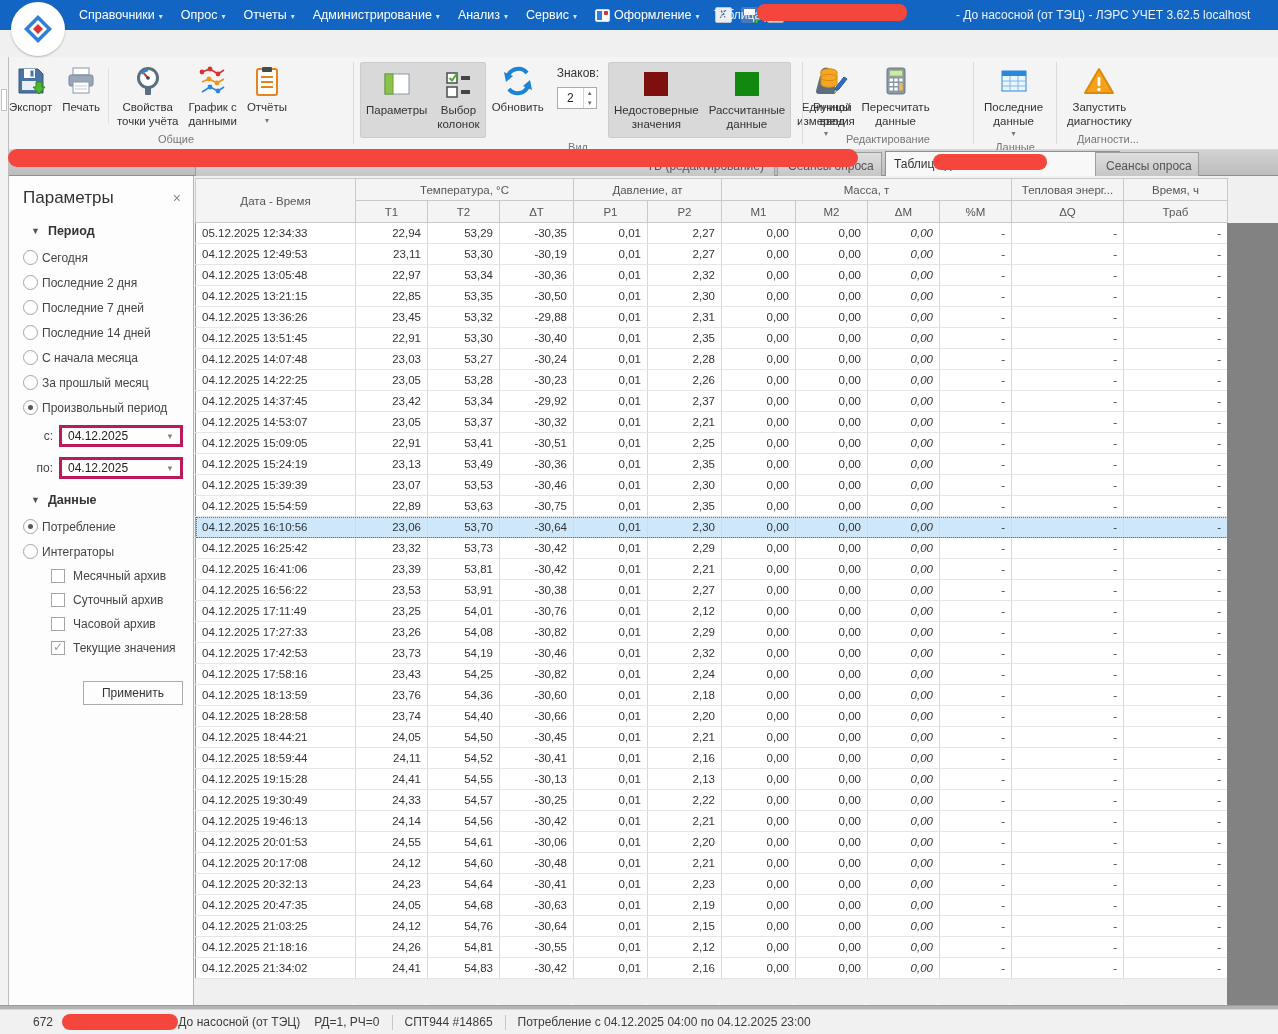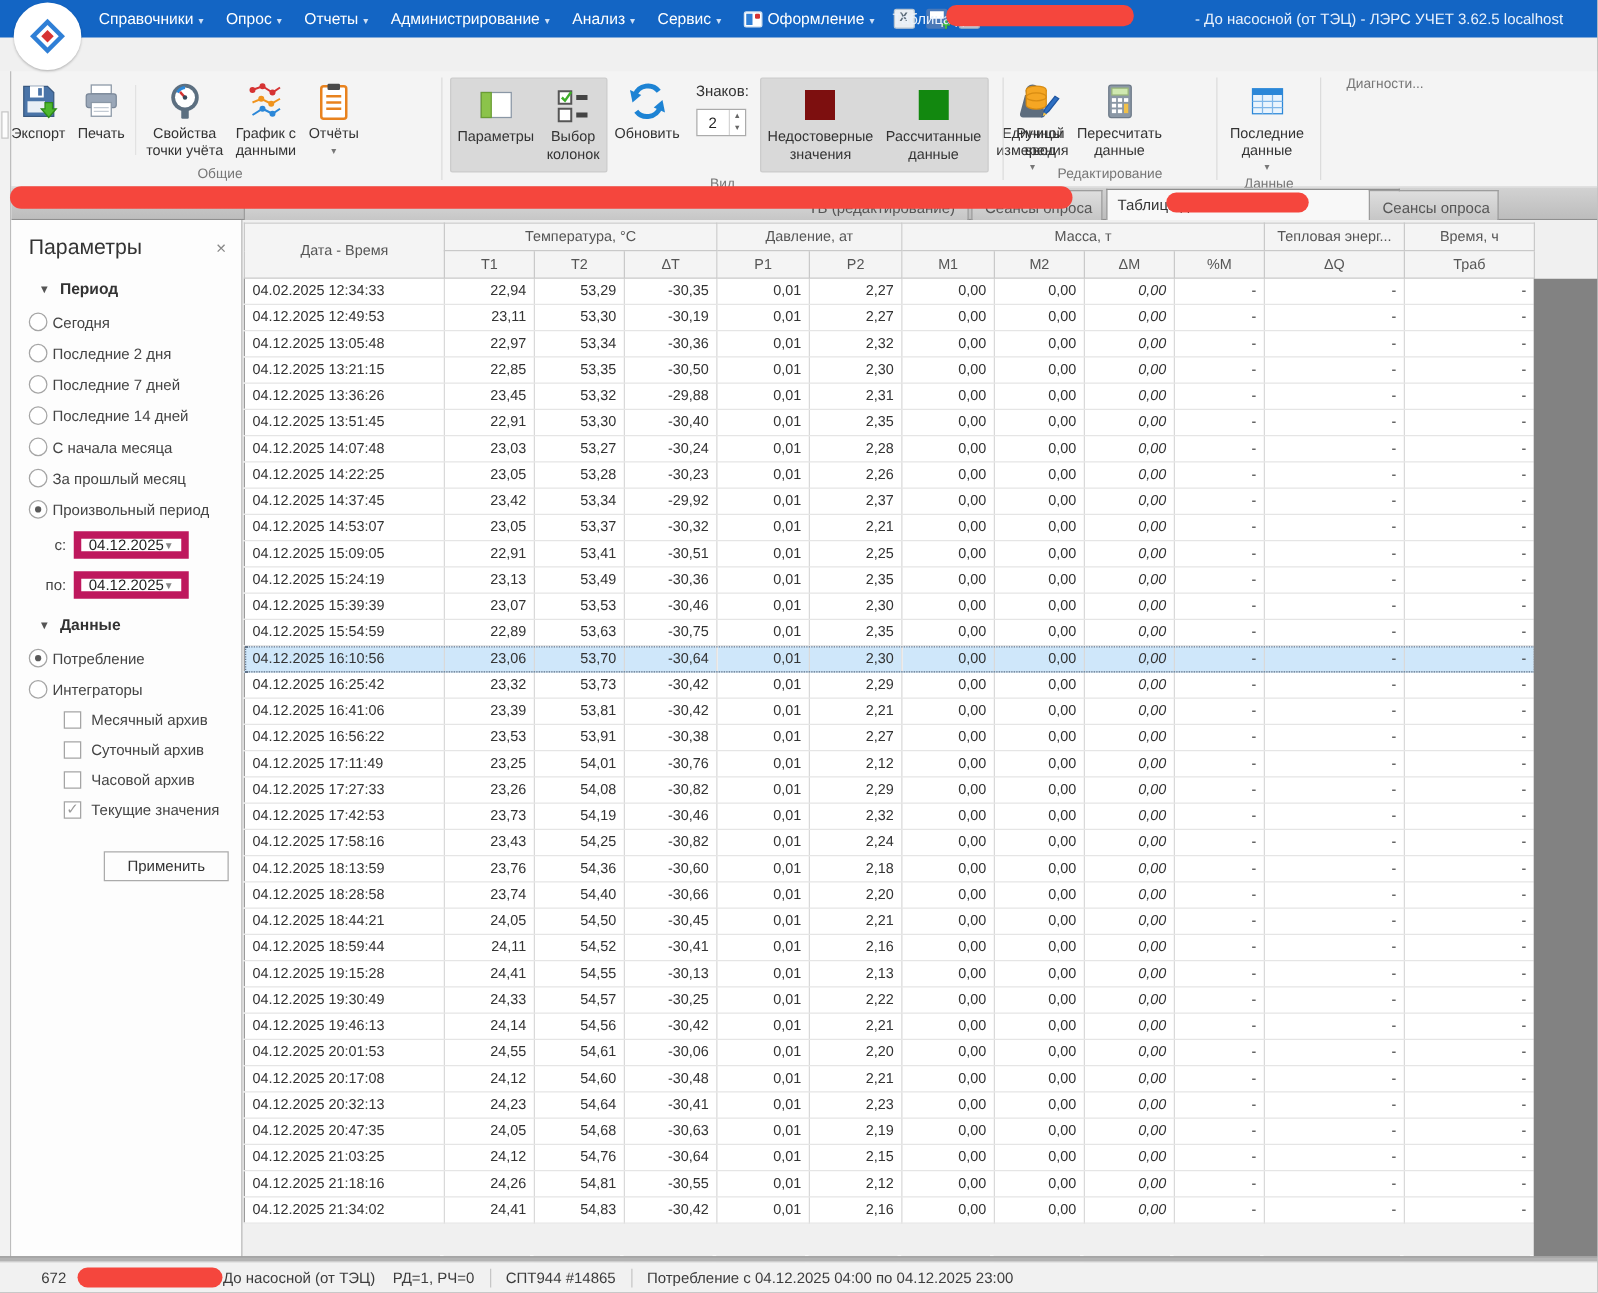--- a/index.html
+++ b/index.html
@@ -75,21 +75,21 @@
   .section-head .sarr { font-size:9px; color:#555; }
   .radio-row { display:flex; align-items:flex-end; gap:4px; margin:0 0 10px 0; cursor:default; }
   .radio { width:15px; height:15px; border:1px solid #a5a5a5; border-radius:50%; background:#fff; position:relative; flex:none; }
   .radio.checked:after { content:""; position:absolute; left:4px; top:4px; width:5px; height:5px; border-radius:50%; background:#5a5a5a; }
   .radio-label { font-size:12px; color:#444; white-space:nowrap; }
   .check-row { display:flex; align-items:center; gap:8px; margin:0 0 10px 28px; cursor:default; }
   .checkbox { width:14px; height:14px; border:1px solid #a5a5a5; background:#fff; position:relative; flex:none; }
   .checkbox.checked:after { content:"✓"; position:absolute; left:1px; top:-2px; font-size:12px; color:#9a9a9a; }
   .date-row { display:flex; align-items:center; margin:0 0 10px 0; }
   .date-row .dlbl { width:30px; text-align:right; font-size:12px; color:#444; margin-right:6px; }
-  .combo { width:92px; height:22px; background:#fff; border:6px solid #be185d; display:flex; align-items:center; padding-left:6px; font-size:12px; color:#222; }
+  .combo { width:124px; height:22px; background:#fff; border:3px solid #be185d; display:flex; align-items:center; padding-left:6px; font-size:12px; color:#222; }
   .combo .carr { margin-left:auto; padding-right:6px; color:#888; font-size:8px; }
   .apply-row { display:flex; justify-content:flex-end; margin:26px 2px 0 0; }
   .apply-btn { background:#fdfdfd; border:1px solid #ababab; font-size:12px; color:#333; padding:4px 18px; cursor:default; }
 
   
   .table-area { position:absolute; left:195px; top:178px; }
   table.grid { border-collapse:collapse; table-layout:fixed; background:#fff; border:1px solid #9b9b9b; }
   table.grid th { background:#f4f4f4; border:1px solid #c9c9c9; font-weight:normal; font-size:11.5px; color:#555; height:22px; padding:0 4px; white-space:nowrap; overflow:hidden; }
   table.grid td { border-right:1px solid #d9d9d9; border-bottom:1px solid #e5e5e5; font-size:11.5px; color:#333; height:21px; padding:0 6px; white-space:nowrap; overflow:hidden; }
   td.c-date { text-align:left; }
@@ -388,20 +388,33 @@
           <span class="rlabel">Последние
 данные</span>
           <span class="chev">▾</span>
         </div>
       </div>
       <div class="glabel">Данные</div>
     </div>
     <div class="gsep"></div>
 
     <div class="rgroup" style="width:100px;">
+      <div class="btn-row">
+        <div class="rbtn">
+          <span class="ricon">
+            <svg width="32" height="32" viewBox="0 0 32 32">
+                <path d="M16 4 L30 28 H2 Z" fill="#f5a11c" stroke="#dd8a0a" stroke-linejoin="round" stroke-width="2"></path>
+                <rect x="14.6" y="12" width="2.8" height="9" rx="1.2" fill="#fff"></rect>
+                <circle cx="16" cy="24.5" r="1.7" fill="#fff"></circle>
+              </svg>
+          </span>
+          <span class="rlabel">Запустить
+диагностику</span>
+        </div>
+      </div>
       <div class="glabel">Диагности...</div>
     </div>
   </div>
 
   <div class="doc-tabs">
     <div class="bg-tab" style="left:186px; width:580px; justify-content:flex-end;">
         <span>ТВ (редактирование)</span>
       </div>
     <div class="bg-tab" style="left:768px; width:105px;">
         <span>Сеансы опроса</span>
@@ -544,21 +557,21 @@
             <th>М1</th>
             <th>М2</th>
             <th>ΔМ</th>
             <th>%М</th>
             <th>ΔQ</th>
             <th>Траб</th>
           </tr>
         </thead>
       <tbody id="grid-body">
           <tr>
-            <td class="c-date">04.02.2025 12:34:33</td>
+            <td class="c-date">05.12.2025 12:34:33</td>
             <td class="c-num">22,94</td>
             <td class="c-num">53,29</td>
             <td class="c-num">-30,35</td>
             <td class="c-num">0,01</td>
             <td class="c-num">2,27</td>
             <td class="c-num">0,00</td>
             <td class="c-num">0,00</td>
             <td class="c-dm">0,00</td>
             <td class="c-num">-</td>
             <td class="c-num">-</td>

